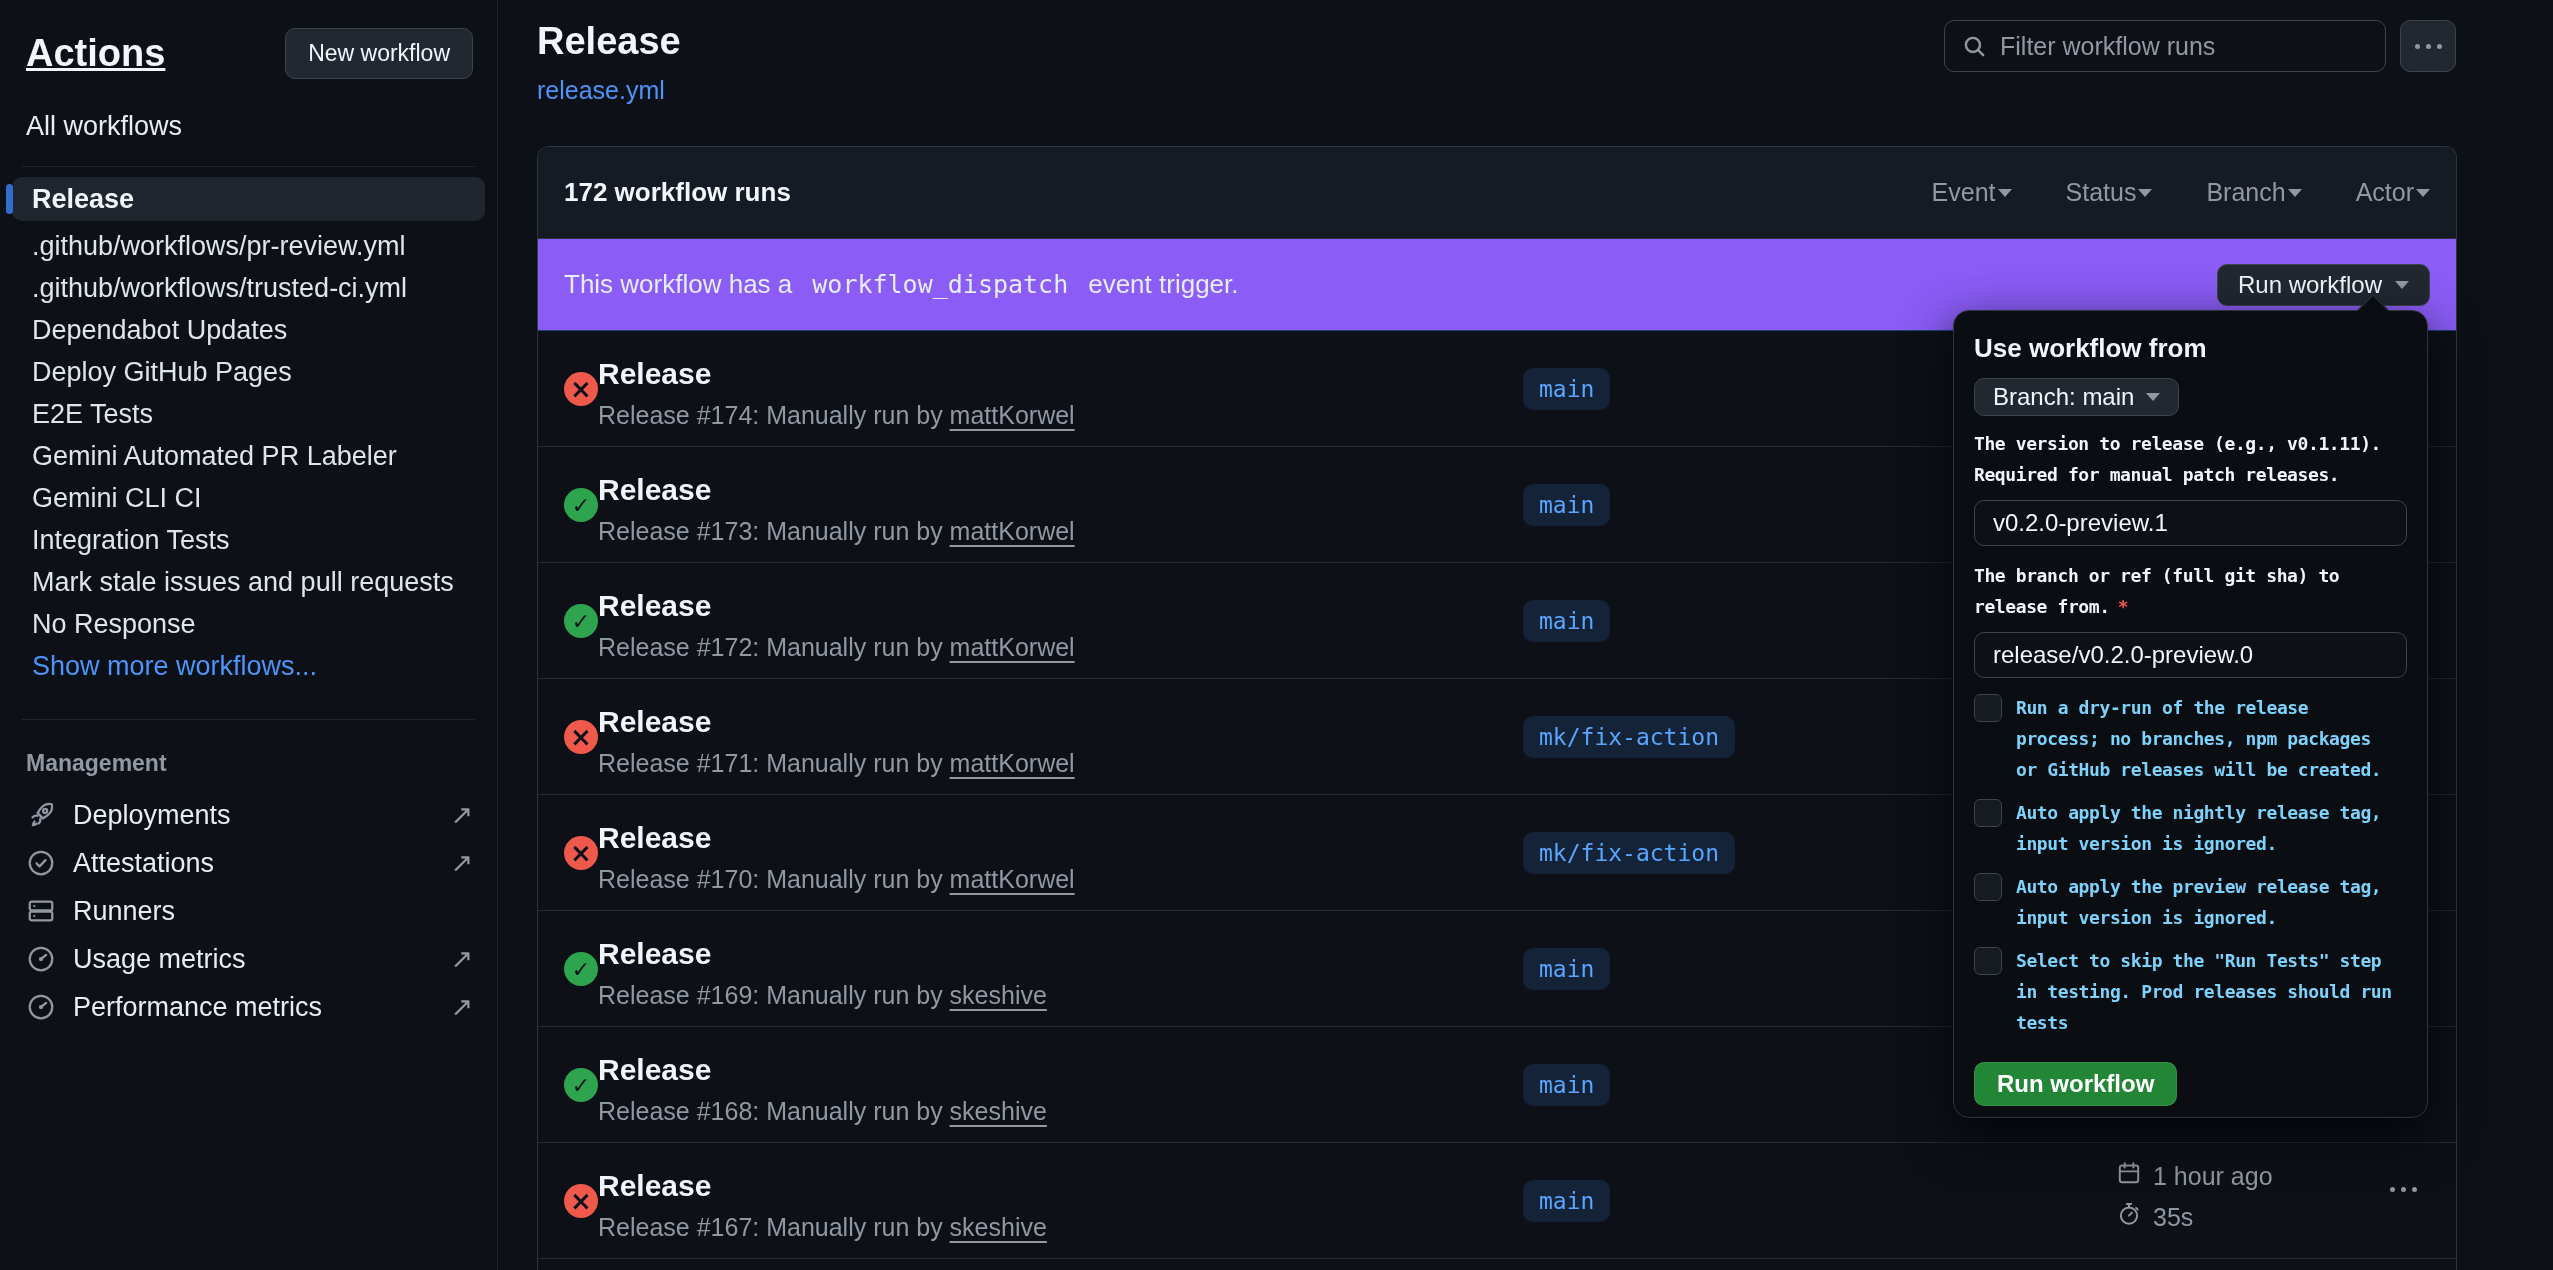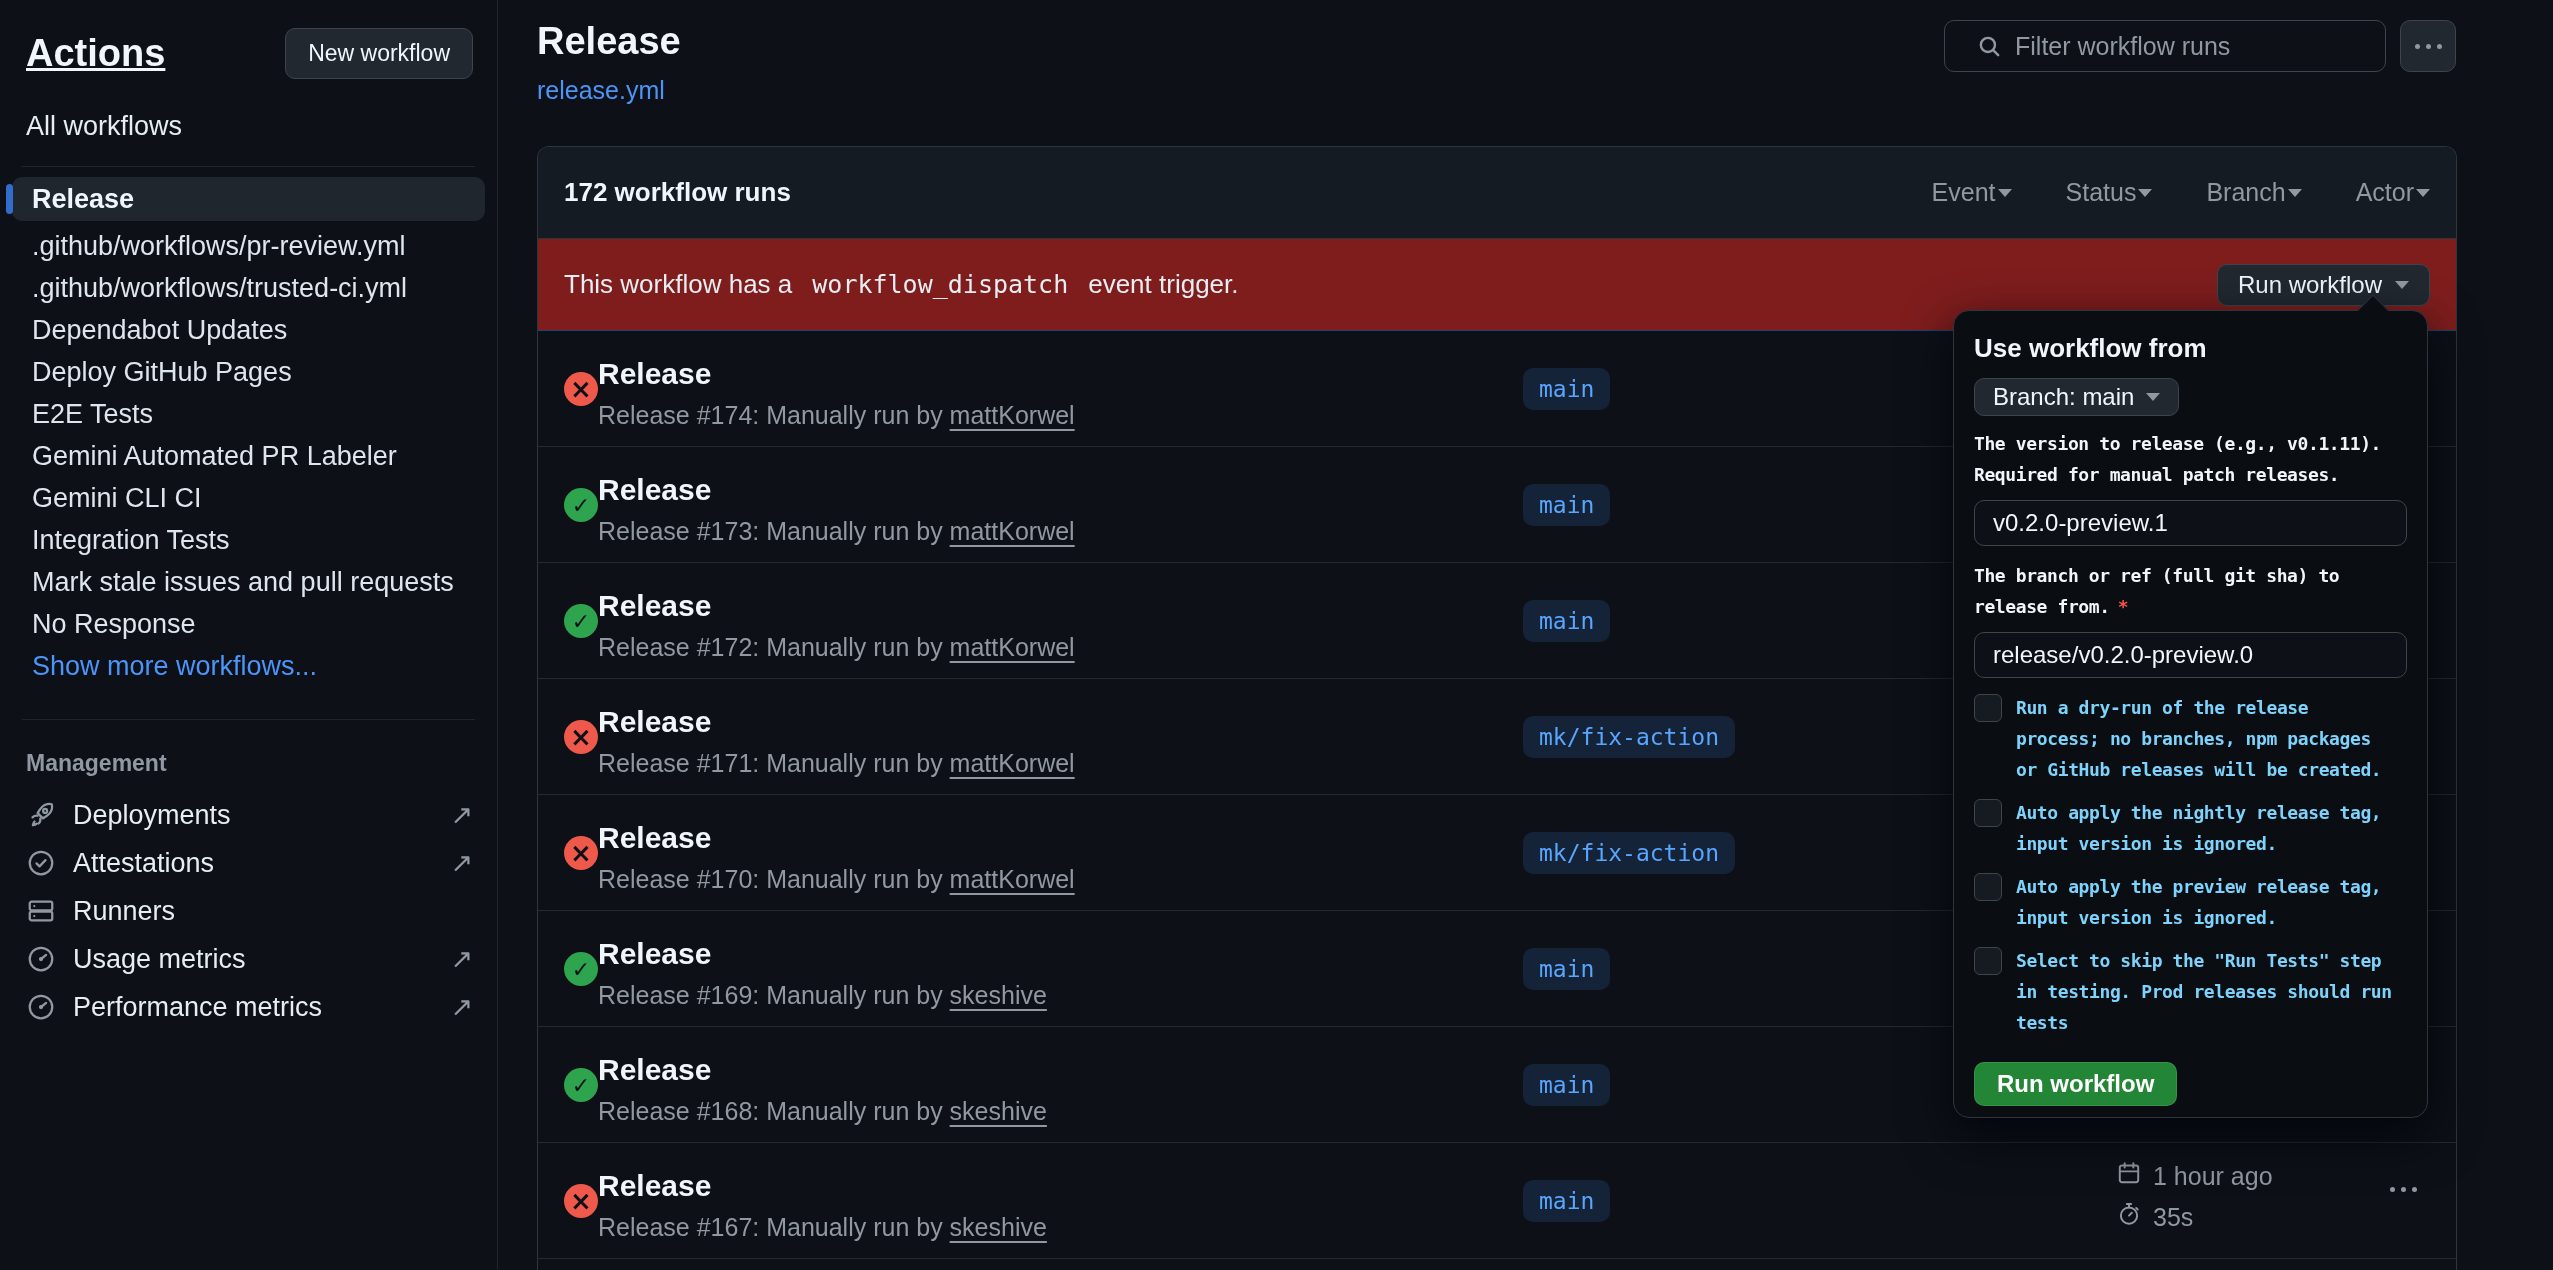--- a/index.html
+++ b/index.html
@@ -27,35 +27,35 @@
   .mgmt-divider { border-top:1px solid #21262d; margin:26px 22px 0 22px; }
   .mgmt-label { padding:30px 26px 14px 26px; font-size:23px; font-weight:700; color:#9198a1; }
   .mgmt-item { display:flex; align-items:center; gap:17px; height:48px; padding:0 24px 0 26px; font-size:27px; color:#e6edf3; cursor:pointer; }
   .mgmt-item .icon { width:30px; height:30px; flex:none; display:inline-flex; }
   .mgmt-item .icon svg { width:30px; height:30px; stroke:#9198a1; fill:none; stroke-width:1.8; stroke-linecap:round; stroke-linejoin:round; }
   .ext-arrow { margin-left:auto; color:#9198a1; font-size:27px; }
 
   
   .main-title { position:absolute; left:537px; top:20px; font-size:38px; font-weight:600; color:#f0f6fc; }
   .file-link { position:absolute; left:537px; top:76px; font-size:25px; color:#4c94f8; cursor:pointer; }
-  .searchbar { position:absolute; left:1944px; top:20px; width:442px; height:52px; border:1px solid #3d444d; border-radius:10px; display:flex; align-items:center; gap:13px; padding:0 31px; background:transparent; }
+  .searchbar { position:absolute; left:1944px; top:20px; width:442px; height:52px; border:1px solid #3d444d; border-radius:10px; display:flex; align-items:center; gap:13px; padding:0 16px; background:transparent; }
   .searchbar svg { width:26px; height:26px; stroke:#9198a1; fill:none; stroke-width:2.2; stroke-linecap:round; flex:none; }
   .searchbar input { flex:1; background:transparent; border:none; outline:none; color:#e6edf3; font-size:25px; font-family:inherit; }
   .searchbar input::placeholder { color:#9198a1; }
   .kebab-btn { position:absolute; left:2400px; top:20px; width:56px; height:52px; display:flex; align-items:center; justify-content:center; gap:6px; }
   .dot { width:5px; height:5px; border-radius:50%; background:#9198a1; }
 
   
   .list { position:absolute; left:537px; top:146px; width:1920px; height:1124px; border:1px solid #2f353d; border-bottom:none; border-radius:12px 12px 0 0; background:#0d1117; overflow:hidden; }
   .list-header { height:92px; background:#151b23; border-bottom:1px solid #2f353d; display:flex; align-items:center; padding:0 26px; }
   .count { font-size:26px; font-weight:700; color:#f0f6fc; }
   .filters { margin-left:auto; display:flex; gap:54px; }
   .filter { display:flex; align-items:center; gap:2px; color:#9198a1; font-size:25px; cursor:pointer; }
   .caret { width:0; height:0; border-left:7px solid transparent; border-right:7px solid transparent; border-top:8px solid currentColor; display:inline-block; }
-  .banner { height:92px; background:#7f1d1d; border-bottom:1px solid #1e4273; display:flex; align-items:center; padding:0 26px; font-size:26px; color:#e6edf3; }
+  .banner { height:92px; background:#8b5cf6; border-bottom:1px solid #1e4273; display:flex; align-items:center; padding:0 26px; font-size:26px; color:#e6edf3; }
   .banner .code { font-size:25px; margin:0 20px; color:#e6edf3; }
   .run-wf-btn { margin-left:auto; height:42px; display:flex; align-items:center; gap:13px; padding:0 20px; font-size:24px; color:#f0f6fc; }
   .run-wf-btn .caret { color:#9198a1; }
 
   .row { position:relative; height:116px; border-bottom:1px solid #242a31; cursor:pointer; }
   .status { position:absolute; left:26px; top:41px; width:34px; height:34px; border-radius:50%; display:flex; align-items:center; justify-content:center; font-family:"DejaVu Sans",sans-serif; font-weight:700; color:#0d1117; }
   .status.success { background:#2ea44e; font-size:22px; }
   .status.failure { background:#ee594b; font-size:26px; }
   .row-title { position:absolute; left:60px; top:26px; font-size:30px; font-weight:600; color:#f0f6fc; }
   .row-sub { position:absolute; left:60px; top:70px; font-size:25px; color:#9198a1; }

